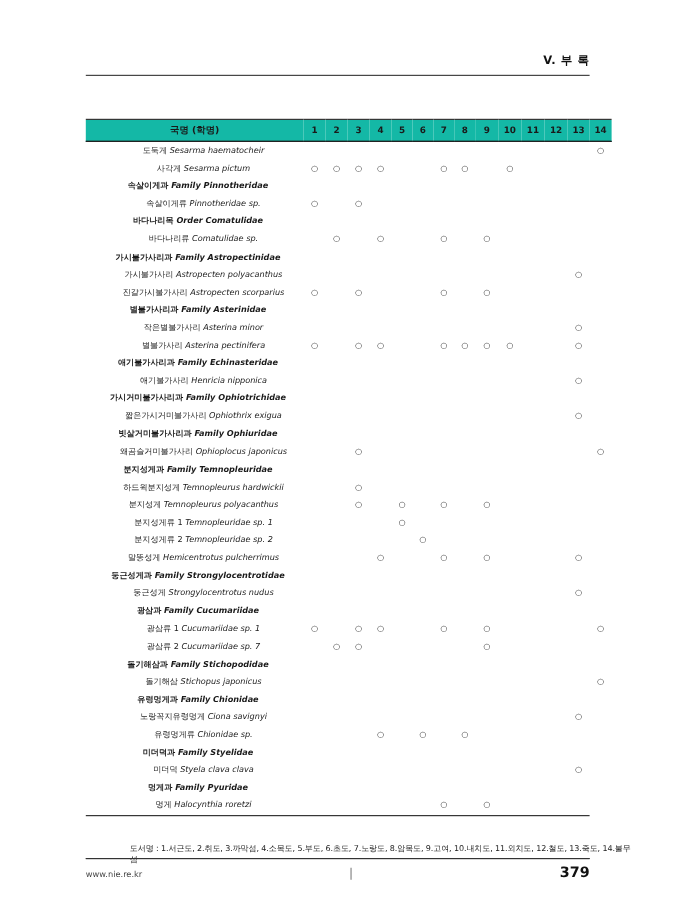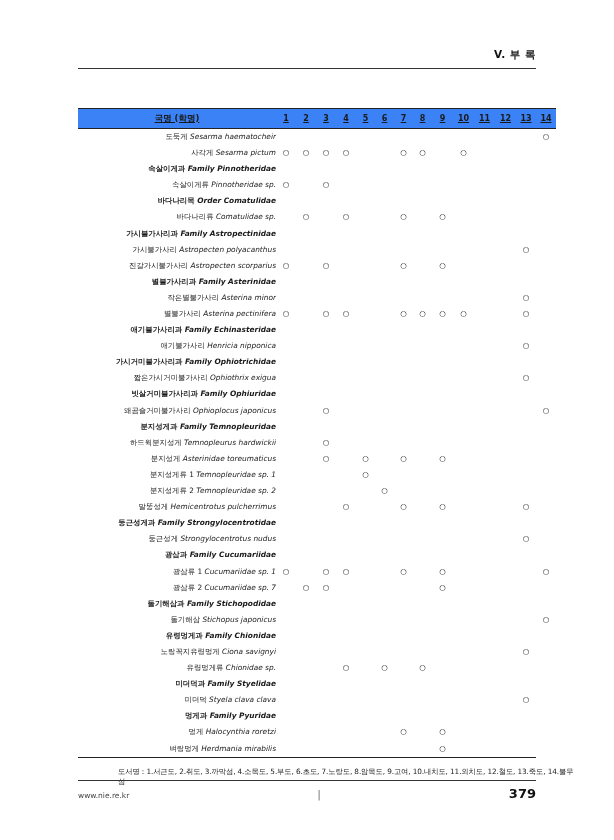--- a/index.html
+++ b/index.html
@@ -58,35 +58,34 @@
     margin: 0;
   }
   .thead-row th {
     font-size: 8px;
     font-weight: bold;
     height: 19px;
     vertical-align: middle;
     text-align: center;
     border-top: 1.4px solid #222;
     border-bottom: 1.1px solid #222;
-    background: #3b82f6;
-    text-decoration: underline;
+    background: #14b8a6;
   }
   .thead-row th.name-col {
     font-size: 8.5px;
   }
   .row td {
     font-size: 7.4px;
     height: 16.1px;
     vertical-align: middle;
     text-align: center;
     line-height: 1.1;
   }
   .row td.name-col {
-    text-align: right;
+    text-align: center;
     padding-left: 6px;
     white-space: nowrap;
     overflow: hidden;
   }
   .row.family td.name-col {
     font-weight: bold;
     padding-left: 6px;
   }
   .row.species-row td.name-col {
     padding-left: 16px;
@@ -534,21 +533,21 @@
             <td></td>
             <td></td>
             <td></td>
             <td></td>
             <td></td>
             <td></td>
             <td></td>
             <td></td>
           </tr>
           <tr class="row species-row">
-            <td class="name-col"><span>분지성게</span> <span class="sci">Asterinidae toreumaticus</span></td>
+            <td class="name-col"><span>분지성게</span> <span class="sci">Temnopleurus polyacanthus</span></td>
             <td></td>
             <td></td>
             <td><span class="mark">○</span></td>
             <td></td>
             <td><span class="mark">○</span></td>
             <td></td>
             <td><span class="mark">○</span></td>
             <td></td>
             <td><span class="mark">○</span></td>
             <td></td>
@@ -831,37 +830,20 @@
           </tr>
           <tr class="row species-row">
             <td class="name-col"><span>멍게</span> <span class="sci">Halocynthia roretzi</span></td>
             <td></td>
             <td></td>
             <td></td>
             <td></td>
             <td></td>
             <td></td>
             <td><span class="mark">○</span></td>
-            <td></td>
-            <td><span class="mark">○</span></td>
-            <td></td>
-            <td></td>
-            <td></td>
-            <td></td>
-            <td></td>
-          </tr>
-          <tr class="row species-row">
-            <td class="name-col"><span>벼랑멍게</span> <span class="sci">Herdmania mirabilis</span></td>
-            <td></td>
-            <td></td>
-            <td></td>
-            <td></td>
-            <td></td>
-            <td></td>
-            <td></td>
             <td></td>
             <td><span class="mark">○</span></td>
             <td></td>
             <td></td>
             <td></td>
             <td></td>
             <td></td>
           </tr>
         </tbody>
     </table>

